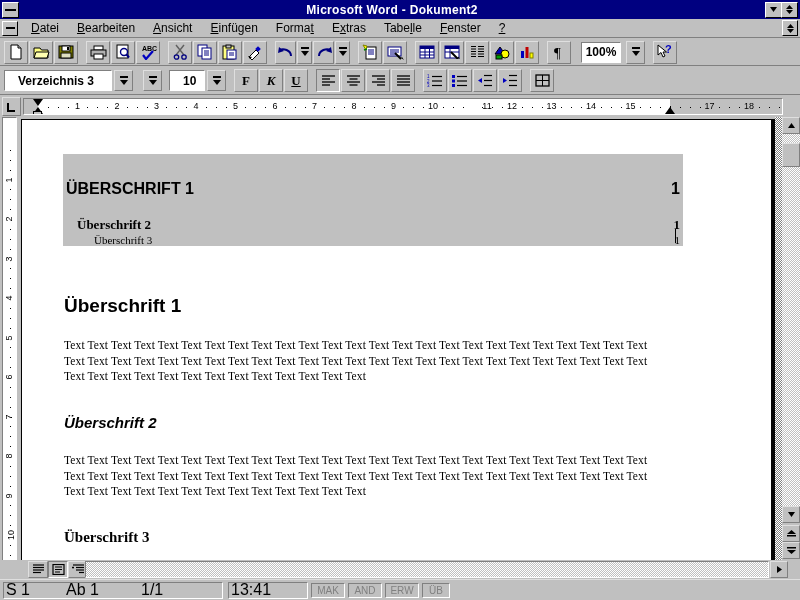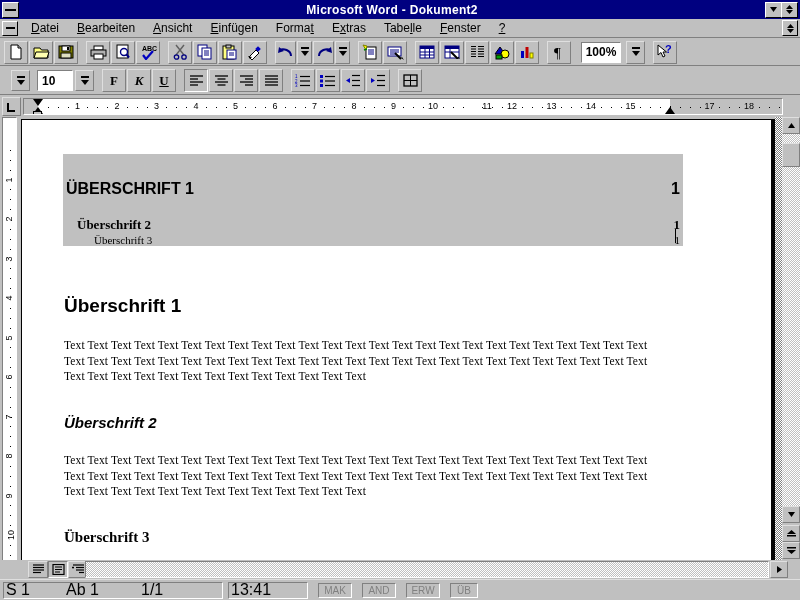--- a/index.html
+++ b/index.html
@@ -74,21 +74,21 @@
     position:relative; flex:none;
   }
   .tbtn.small { width:21px; }
   .tsep { width:7px; height:23px; flex:none; }
   .tbtn svg { display:block; }
 
   
   .combo { display:flex; align-items:center; margin-right:3px; }
   .combo .fld {
     height:21px; background:#fff; display:flex; align-items:center;
-    padding:0 4px; font-size:12px; color:#000; overflow:hidden; white-space:nowrap;
+    padding:0 13px; font-size:12px; color:#000; overflow:hidden; white-space:nowrap;
     font-family:"Liberation Sans", sans-serif; font-weight:bold;
   }
   .combo .arw {
     width:19px; height:21px; background:#c0c0c0; margin-left:2px;
     display:flex; align-items:center; justify-content:center;
   }
   .fmtbtn {
     width:24px;height:23px;background:#c0c0c0;margin-right:1px;
     display:flex;align-items:center;justify-content:center;
     font-size:13px; color:#000; flex:none;
@@ -218,21 +218,21 @@
 
   
   #statusbar { position:absolute; left:0; top:579px; width:800px; height:21px;
     background:#c0c0c0; display:flex; align-items:center;
     border-top:1px solid #dfdfdf; }
   .sgrp { height:17px; display:flex; align-items:center; margin-left:3px;
           padding:0 2px; }
   .scell { font-size:16px; color:#000; text-align:left; white-space:nowrap; }
   .sind { width:34px; height:15px; font-size:10px; color:#808080;
           display:flex;align-items:center;justify-content:center;
-          margin-left:10px; }
+          margin-left:3px; }
 </style>
 </head>
 <body>
 
 <div id="titlebar">
   <div id="sysmenu" class="tb-btn out">
     <div class="bar"></div>
   </div>
   <div id="title-text">Microsoft Word - Dokument2</div>
   <div id="win-right">
@@ -481,20 +481,29 @@
 
   <div class="tbtn out2">
     <svg width="16" height="16" viewBox="0 0 16 16">
       <polygon points="1,1 1,11 4,8.5 6,13 8,12 6,8 9.5,8" fill="#fff" stroke="#000"></polygon>
       <text x="8" y="9" font-family="Liberation Sans" font-size="11" font-weight="bold" fill="#0000c0">?</text>
     </svg>
   </div>
 </div>
 
 <div id="toolbar2">
+  <div class="combo">
+    <div class="fld in" style="width:108px;">Verzeichnis 3</div>
+    <div class="arw out2">
+      <svg width="8" height="10" viewBox="0 0 8 10">
+          <rect x="0" y="0" width="8" height="2" fill="#000"></rect>
+          <polygon points="0,4 8,4 4,9" fill="#000"></polygon>
+        </svg>
+    </div>
+  </div>
 
   <div class="tsep" style="width:5px;"></div>
 
   <div class="combo">
     <div class="arw out2">
       <svg width="8" height="10" viewBox="0 0 8 10">
           <rect x="0" y="0" width="8" height="2" fill="#000"></rect>
           <polygon points="0,4 8,4 4,9" fill="#000"></polygon>
         </svg>
     </div>

